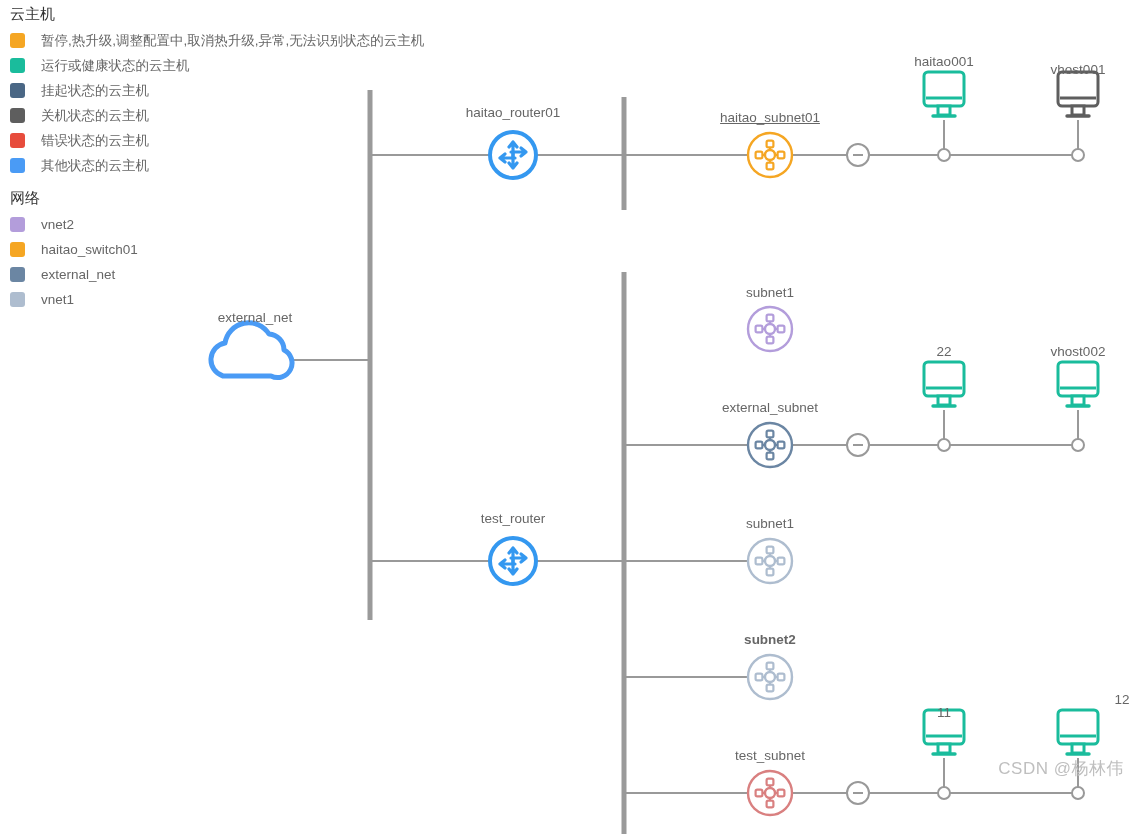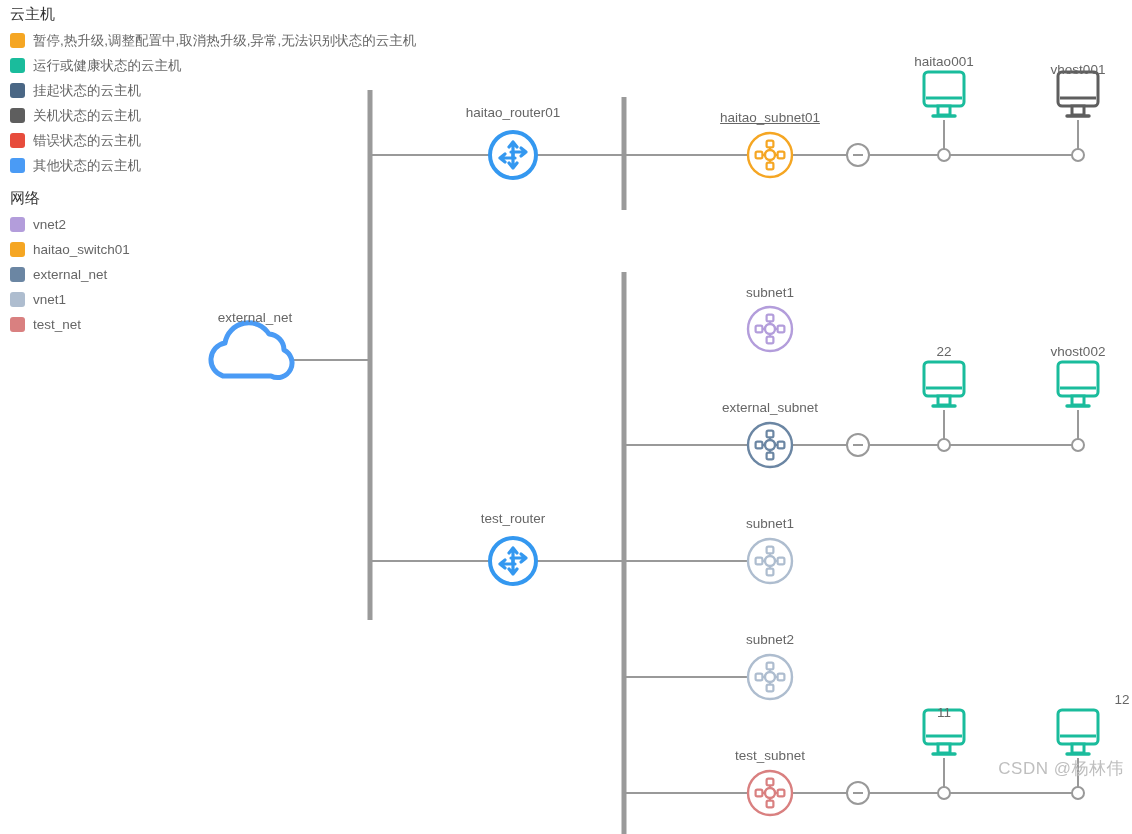--- a/index.html
+++ b/index.html
@@ -42,21 +42,21 @@
   .legend-swatch {
     width: 15px;
     height: 15px;
     border-radius: 3px;
     flex: 0 0 auto;
     margin-left: 2px;
   }
   .legend-label {
     font-size: 13.5px;
     color: #666666;
-    margin-left: 8px;
+    margin-left: 16px;
     white-space: nowrap;
     line-height: 18px;
   }
   .legend-gap { height: 10px; }
 
   
   #diagram {
     position: absolute;
     left: 0;
     top: 0;
@@ -127,24 +127,20 @@
           <span class="legend-swatch" style="background: rgb(245, 166, 35);"></span>
           <span class="legend-label">haitao_switch01</span>
         </div>
         <div class="legend-row">
           <span class="legend-swatch" style="background: rgb(107, 134, 163);"></span>
           <span class="legend-label">external_net</span>
         </div>
         <div class="legend-row">
           <span class="legend-swatch" style="background: rgb(174, 189, 207);"></span>
           <span class="legend-label">vnet1</span>
-        </div>
-        <div class="legend-row">
-          <span class="legend-swatch" style="background: rgb(217, 128, 128);"></span>
-          <span class="legend-label">test_net</span>
         </div>
       </div>
   </div>
 
   <svg id="diagram" width="1132" height="834" viewBox="0 0 1132 834">
       <line x1="370" y1="90" x2="370" y2="620" stroke="#9a9a9a" stroke-width="5"></line>
       <line x1="624" y1="97" x2="624" y2="210" stroke="#9a9a9a" stroke-width="5"></line>
       <line x1="624" y1="272" x2="624" y2="834" stroke="#9a9a9a" stroke-width="5"></line>
       <line x1="288" y1="360" x2="370" y2="360" stroke="#999999" stroke-width="2"></line>
       <line x1="370" y1="155" x2="513" y2="155" stroke="#999999" stroke-width="2"></line>
@@ -311,21 +307,21 @@
     </svg>
 
   <div id="labels-layer">
       <div class="node-label" style="left: 255px; top: 310px;">external_net</div>
       <div class="node-label" style="left: 513px; top: 105px;">haitao_router01</div>
       <div class="node-label" style="left: 513px; top: 511px;">test_router</div>
       <div class="node-label" style="left: 770px; top: 110px; text-decoration: underline;">haitao_subnet01</div>
       <div class="node-label" style="left: 770px; top: 285px;">subnet1</div>
       <div class="node-label" style="left: 770px; top: 400px; text-align: center;">external_subnet</div>
       <div class="node-label" style="left: 770px; top: 516px;">subnet1</div>
-      <div class="node-label" style="left: 770px; top: 632px;">subnet2</div>
+      <div class="node-label" style="left: 770px; top: 632px; font-weight: bold;">subnet2</div>
       <div class="node-label" style="left: 770px; top: 748px;">test_subnet</div>
       <div class="node-label" style="left: 944px; top: 54px; text-align: center;">haitao001</div>
       <div class="node-label" style="left: 1078px; top: 62px;">vhost001</div>
       <div class="node-label" style="left: 944px; top: 344px;">22</div>
       <div class="node-label" style="left: 1078px; top: 344px;">vhost002</div>
       <div class="node-label" style="left: 944px; top: 688px; margin-top: 17px;">11</div>
       <div class="node-label" style="left: 1078px; top: 692px; margin-left: 44px;">12</div>
     </div>
 
   <div class="watermark">CSDN @杨林伟</div>

